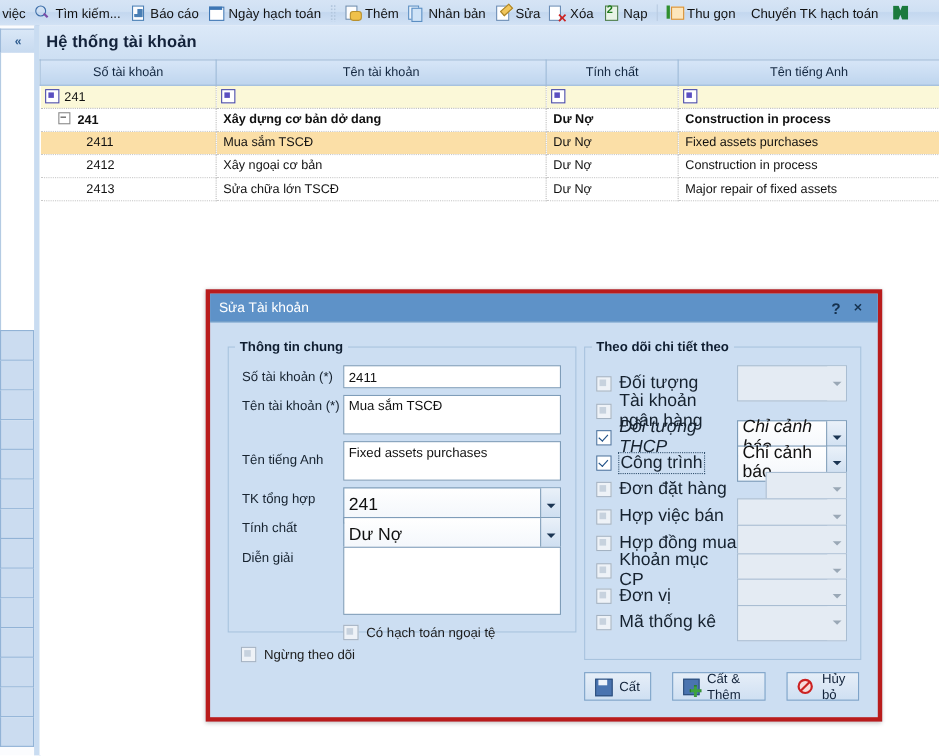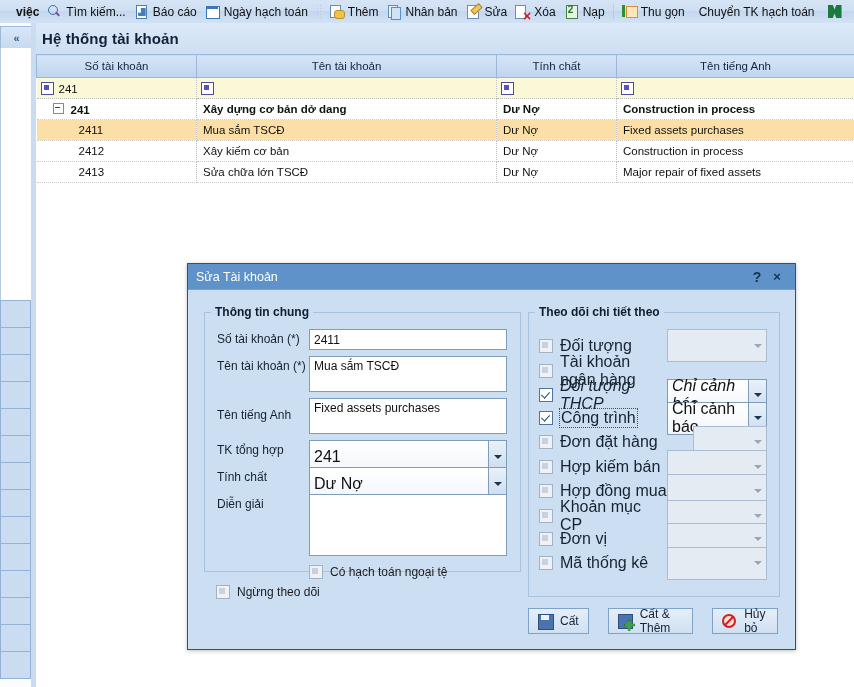--- a/index.html
+++ b/index.html
@@ -99,21 +99,21 @@
   tr.sel-row td{background:#fbdfa7;}
   .exp-box{display:inline-block;width:9px;height:9px;border:1px solid #8a8a8a;background:#fff;position:relative;margin-right:7px;vertical-align:0px;}
   .exp-box:before{content:"";position:absolute;left:1px;top:3px;width:5px;height:1px;background:#444;}
   .c-num{text-align:left;padding-left:22px !important;}
   .c-num.ind{padding-left:42px !important;}
   .c-num.grp{padding-left:16px !important;}
 
   
   .dialog{
     position:absolute;left:187px;top:263px;width:607px;height:385px;
-    background:#ccdef2;border:1px solid #b91c1c;
+    background:#ccdef2;border:4px solid #b91c1c;
     box-shadow:0 1px 4px rgba(0,0,0,.25);
   }
   .dlg-title{
     height:25px;background:#5e92c8;
     display:flex;align-items:center;
     border-bottom:1px solid #7ba2ca;
   }
   .dlg-title .t{color:#fff;font-size:12.5px;padding-left:8px;flex:1;}
   .dlg-btn{width:20px;height:20px;display:flex;align-items:center;justify-content:center;color:#16324f;font-size:13px;font-weight:bold;}
   .dlg-btn.q{font-size:14px;}
@@ -180,21 +180,21 @@
      clip-path:polygon(38% 0,62% 0,62% 38%,100% 38%,100% 62%,62% 62%,62% 100%,38% 100%,38% 62%,0 62%,0 38%,38% 38%);}
   .bico-cancel:before{content:"";position:absolute;left:0;top:0;width:14px;height:14px;border:2px solid #cc2222;border-radius:50%;box-sizing:border-box;background:#f7dada;}
   .bico-cancel:after{content:"";position:absolute;left:1px;top:6px;width:12px;height:2px;background:#cc2222;transform:rotate(-45deg);}
 </style>
 </head>
 <body>
 
 <div id="root">
 
   <div class="toolbar">
-    <div class="tb-item" style="padding-left:16px;font-weight:bold;">
+    <div class="tb-item" style="padding-left:2px;">
       <span class="lbl">việc</span>
     </div>
     <div class="tb-item">
       <span class="ico ico-search"></span>
       <span class="lbl">Tìm kiếm...</span>
     </div>
     <div class="tb-item">
       <span class="ico ico-doc"></span>
       <span class="lbl">Báo cáo</span>
     </div>
@@ -303,21 +303,21 @@
               <td><span>Construction in process</span></td>
             </tr>
             <tr class="sel-row">
               <td class="c-num ind"><span>2411</span></td>
               <td><span>Mua sắm TSCĐ</span></td>
               <td><span>Dư Nợ</span></td>
               <td><span>Fixed assets purchases</span></td>
             </tr>
             <tr class="">
               <td class="c-num ind"><span>2412</span></td>
-              <td><span>Xây kiếm cơ bản</span></td>
+              <td><span>Xây ngoại cơ bản</span></td>
               <td><span>Dư Nợ</span></td>
               <td><span>Construction in process</span></td>
             </tr>
             <tr class="">
               <td class="c-num ind"><span>2413</span></td>
               <td><span>Sửa chữa lớn TSCĐ</span></td>
               <td><span>Dư Nợ</span></td>
               <td><span>Major repair of fixed assets</span></td>
             </tr>
           </tbody>
@@ -441,21 +441,21 @@
               <div class="sel disabled" style="width: 104px;">
                 <span></span>
                 <span class="arrowbox">
                   <span class="arrow-dn dim"></span>
                 </span>
               </div>
             </div>
             <div class="frow" style="left: 10px; top: 131px; width: 228px; align-items: center;">
               <div class="cbrow" style="width: 128px; flex: 0 0 auto;">
                 <span class="cb gray"></span>
-                <span class="txt">Hợp kiếm bán</span>
+                <span class="txt">Hợp việc bán</span>
               </div>
               <div class="sel disabled" style="width: 104px;">
                 <span></span>
                 <span class="arrowbox">
                   <span class="arrow-dn dim"></span>
                 </span>
               </div>
             </div>
             <div class="frow" style="left: 10px; top: 155.2px; width: 228px; align-items: center;">
               <div class="cbrow" style="width: 128px; flex: 0 0 auto;">

